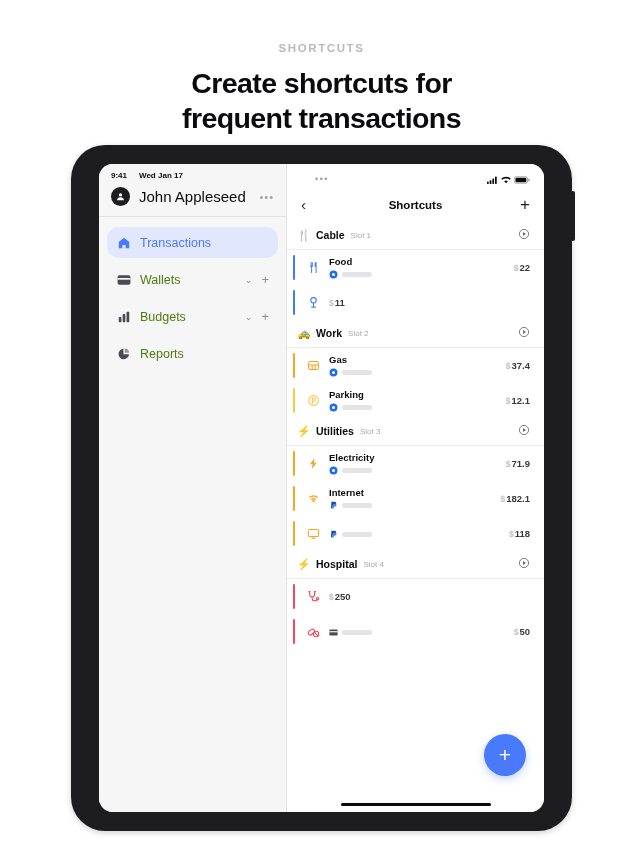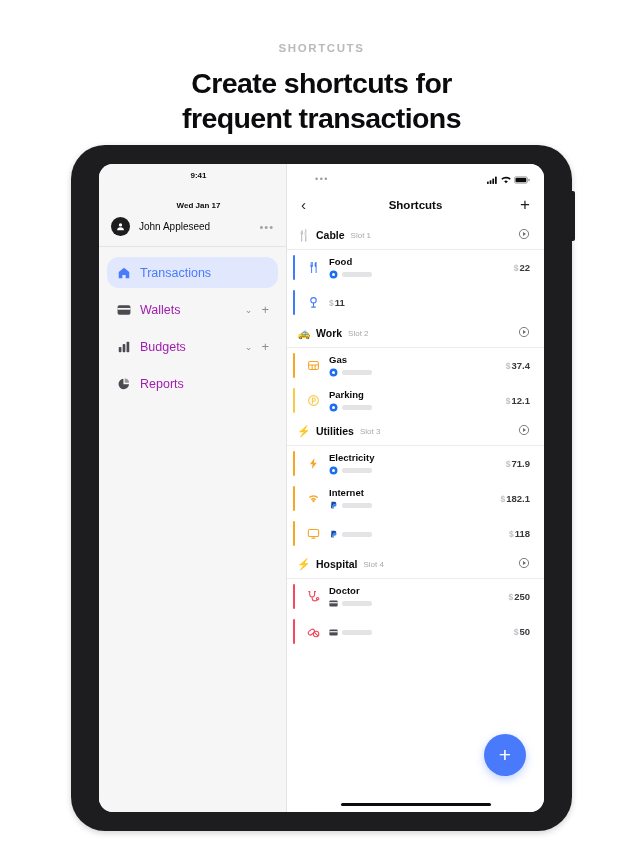--- a/index.html
+++ b/index.html
@@ -46,47 +46,47 @@
   }
 
   
   .sidebar {
     width: 188px; height: 100%;
     background: #f6f6f7;
     border-right: 1px solid #e3e3e6;
     display: flex; flex-direction: column;
   }
   .status-left {
-    display: flex; align-items: center; gap: 21px;
+    display: flex; align-items: center; gap: 12px;
     padding: 7px 0 3px 12px;
-    font-size: 8px; font-weight: 700; color: #0b0b0d; flex-direction: column;
+    font-size: 8px; font-weight: 700; color: #0b0b0d;
   }
   .status-left .stat-date { font-weight: 600; }
   .acct-row {
     display: flex; align-items: center; gap: 9px;
     padding: 4px 12px 10px 12px;
     border-bottom: 1px solid #e3e3e6;
   }
   .avatar {
     width: 19px; height: 19px; border-radius: 50%;
     background: #1d1d1f; flex: none;
     display: flex; align-items: center; justify-content: center;
   }
   .avatar svg { display: block; }
-  .acct-name { font-size: 10px; font-weight: 500; color: #0b0b0d; flex: 1; }
+  .acct-name { font-size: 15px; font-weight: 500; color: #0b0b0d; flex: 1; }
   .more-dots { color: #a0a0a6; font-size: 11px; letter-spacing: 1px; line-height: 6px; }
 
   .nav { padding: 10px 8px 0 8px; }
   .nav-item {
     display: flex; align-items: center; gap: 9px;
     padding: 8px 9px; border-radius: 12px;
     margin-bottom: 6px;
   }
   .nav-item.active { background: #e1e8fd; }
-  .nav-label { font-size: 12.5px; color: #a21caf; flex: 1; }
+  .nav-label { font-size: 12.5px; color: #4d7c0f; flex: 1; }
   .nav-item.active .nav-label { color: #4a7afc; }
   .nav-ic { width: 15px; height: 15px; display:flex; align-items:center; justify-content:center; flex:none; }
   .nav-trail { display: flex; align-items: center; gap: 9px; }
   .chev { color: #8e8e93; font-size: 9px; }
   .plus-s { color: #8e8e93; font-size: 13px; line-height: 11px; }
 
   
   .content { flex: 1; height: 100%; background: #fff; position: relative; display:flex; flex-direction:column; }
   .status-right {
     display: flex; align-items: center; justify-content: space-between;
@@ -457,32 +457,20 @@
             <div class="row">
               <span class="row-bar" style="background:#f2495c"></span>
               <span class="row-ic">
                 <svg width="13" height="13" viewBox="0 0 24 24" fill="none" stroke="#f2495c" stroke-width="2" stroke-linecap="round">
                   <path d="M5 3v5.5a4.5 4.5 0 0 0 9 0V3"></path>
                   <path d="M5 3H3.2M14 3h1.8"></path>
                   <path d="M9.5 13v2.4a5 5 0 0 0 9.6 1.6"></path>
                   <circle cx="19.6" cy="16" r="2.3"></circle>
                 </svg>
               </span>
-              <span class="row-main">
-                <span class="row-title" style="display:block">Doctor</span>
-                <span class="row-meta">
-                  <span class="pm-badge">
-                    <svg width="10" height="9" viewBox="0 0 24 20" fill="#4a4a50">
-                      <rect x="1" y="2" width="22" height="16" rx="3"></rect>
-                      <rect x="1" y="6.5" width="22" height="3" fill="#fff"></rect>
-                    </svg>
-                  </span>
-                  <span class="pill"></span>
-                </span>
-              </span>
               <span class="amount"><span class="cur">$</span><span>250</span></span>
             </div>
             <div class="row">
               <span class="row-bar" style="background:#f2495c"></span>
               <span class="row-ic">
                 <svg width="13" height="13" viewBox="0 0 24 24" fill="none" stroke="#f2495c" stroke-width="2">
                   <rect x="1.8" y="9.5" width="12.5" height="7.4" rx="3.7" transform="rotate(-40 8 13)"></rect>
                   <circle cx="16.8" cy="16.6" r="5"></circle>
                   <path d="M13.3 13.1l7 7"></path>
                 </svg>

